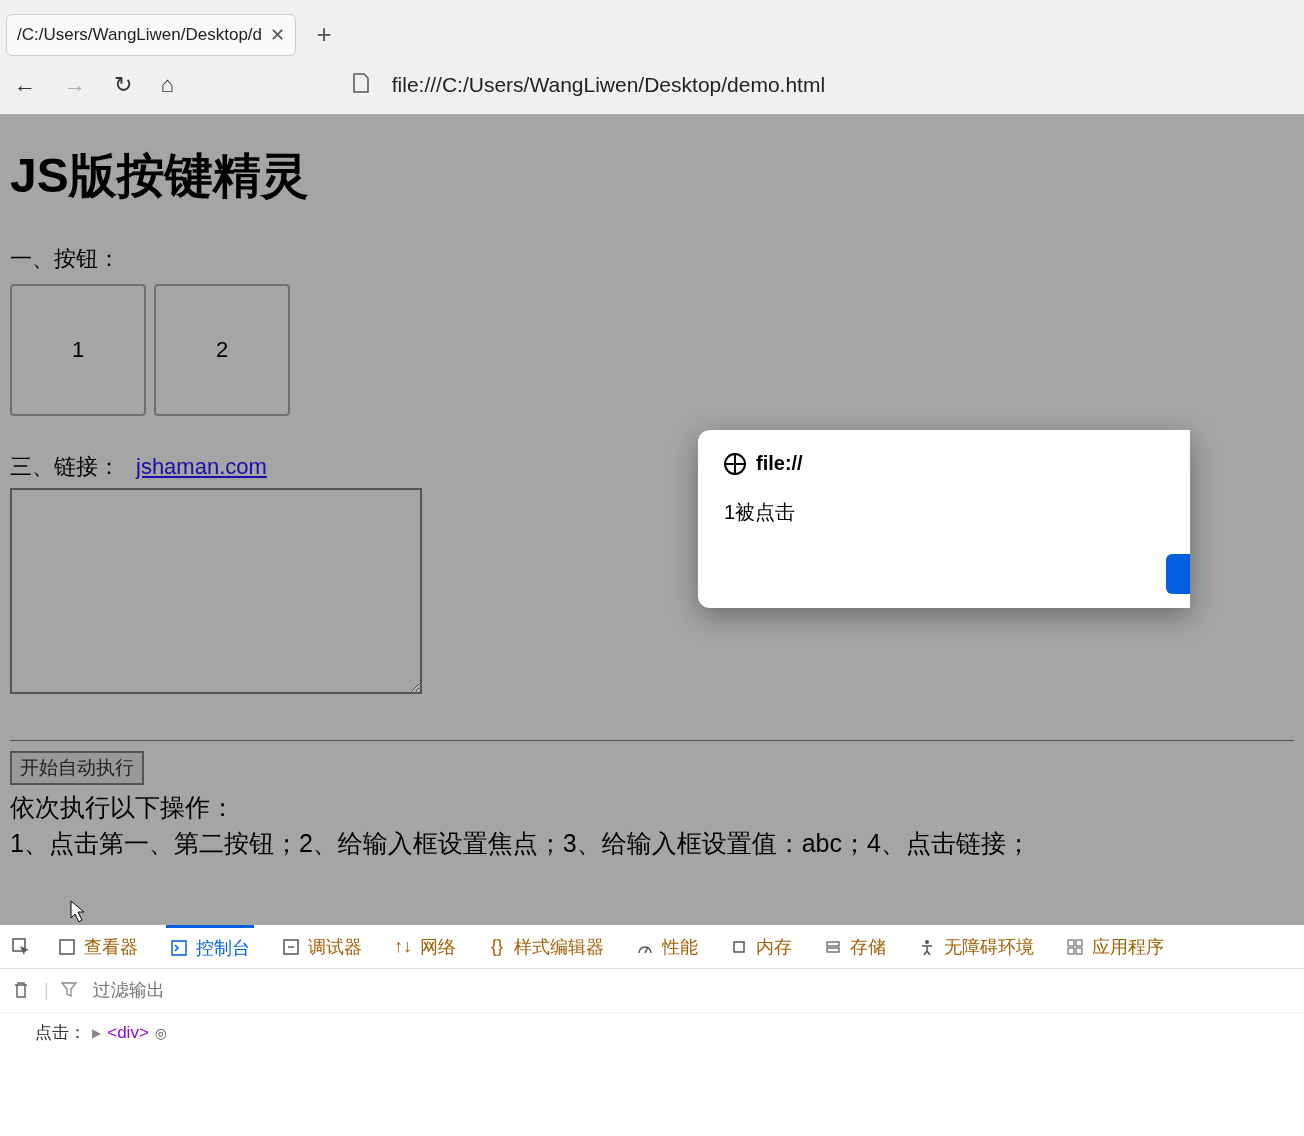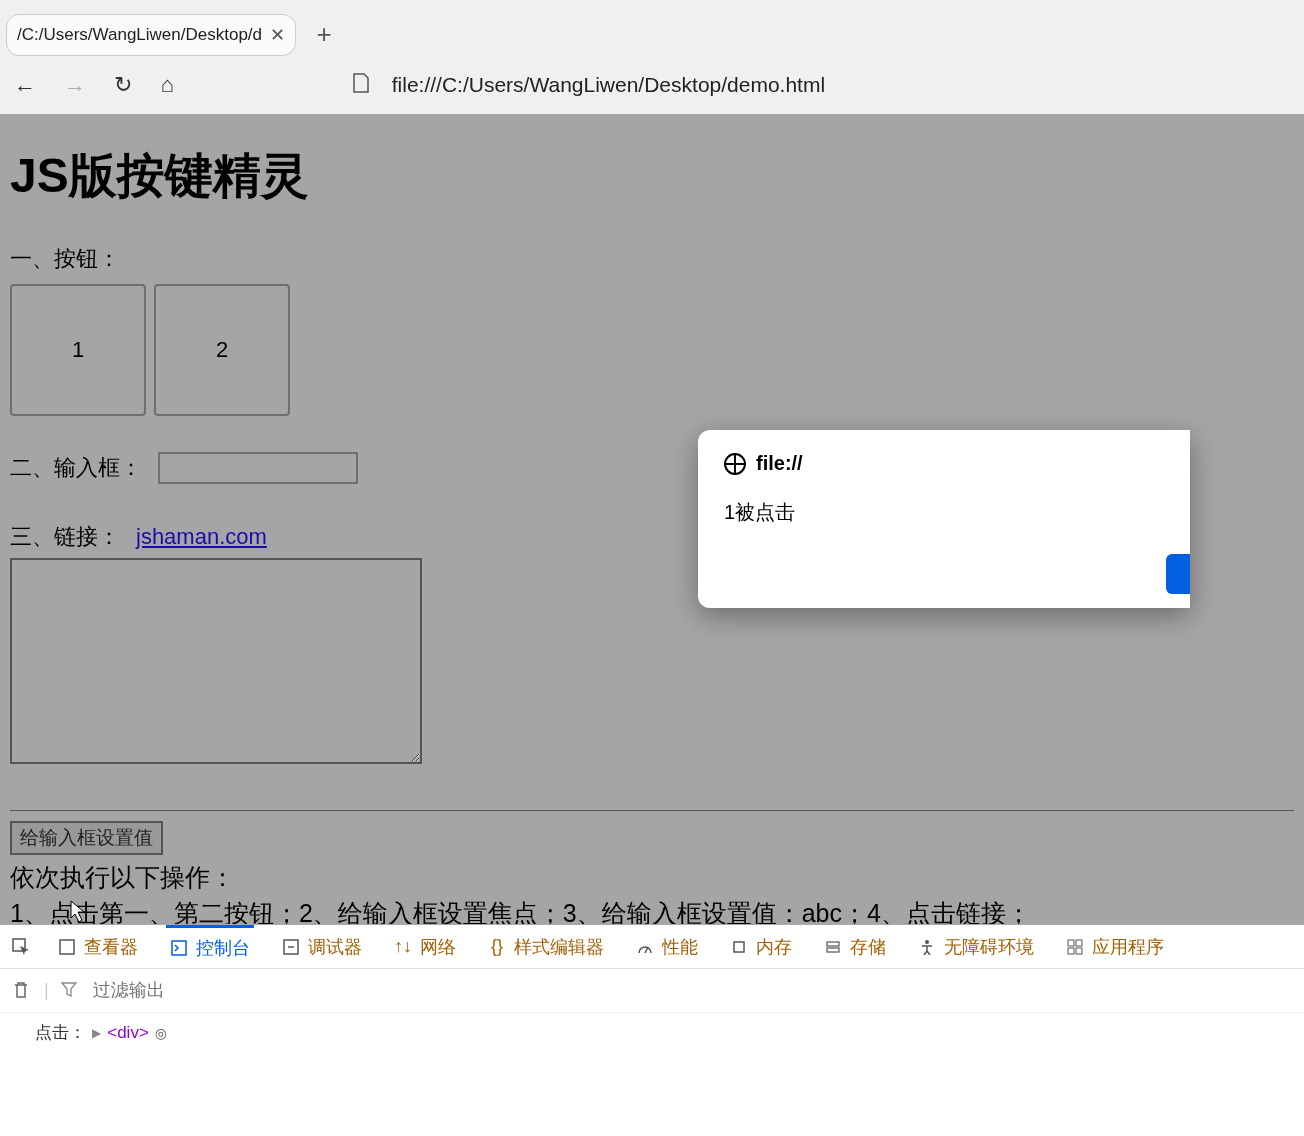--- a/index.html
+++ b/index.html
@@ -18,21 +18,21 @@
 .tab-bar {
   height: 56px;
   display: flex;
   align-items: flex-end;
   padding-left: 6px;
   gap: 10px;
 }
 .tab {
   background: #fafafa;
   border: 1px solid #ccc;
-  border-radius: 13px;
+  border-radius: 6px;
   height: 42px;
   width: 290px;
   display: flex;
   align-items: center;
   padding: 16px 10px;
   font-size: 17px;
   color: #222;
   justify-content: space-between;
 }
 .tab .close-x {
@@ -303,35 +303,31 @@
 
 <div class="page-content">
   <h1 class="page-title">JS版按键精灵</h1>
 
   <div class="section-row">一、按钮：</div>
   <div class="big-btns">
     <button class="big-btn">1</button>
     <button class="big-btn">2</button>
   </div>
 
-  <div class="section-row row-input">
-    <span>二、输入框：</span>
-    <input class="text-input" value="" style="">
-  </div>
 
   <div class="section-row row-link">
     <span>三、链接：</span>
     <a class="link" href="#">jshaman.com</a>
   </div>
 
   <textarea class="textarea-box" style=""></textarea>
 
   <hr class="divider">
 
-  <button class="auto-btn">给输入框设置值</button>
+  <button class="auto-btn">开始自动执行</button>
   <div class="ops-text">
     <div>依次执行以下操作：</div>
     <div>1、点击第一、第二按钮；2、给输入框设置焦点；3、给输入框设置值：abc；4、点击链接；</div>
   </div>
 
   
   <div class="cursor">
     <svg viewBox="0 0 18 24">
         <path d="M1 1 L1 18 L5 14 L9 22 L12 20 L8 12 L14 12 Z" fill="#fff" stroke="#000" stroke-width="1"></path>
       </svg>

